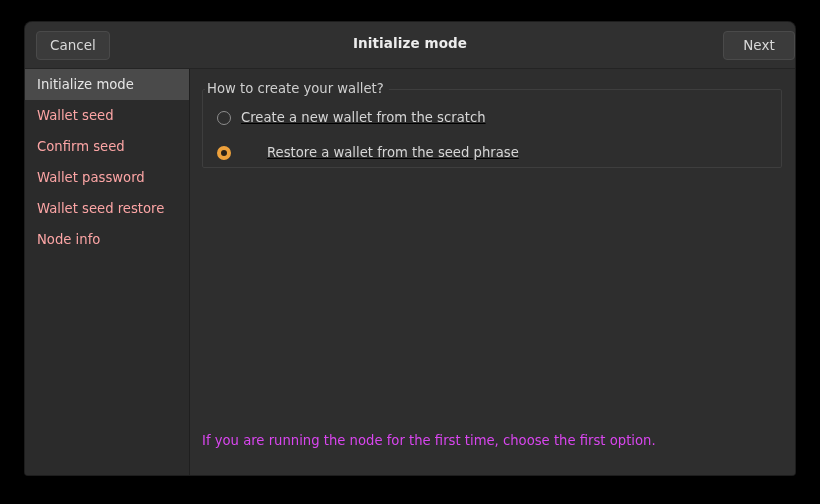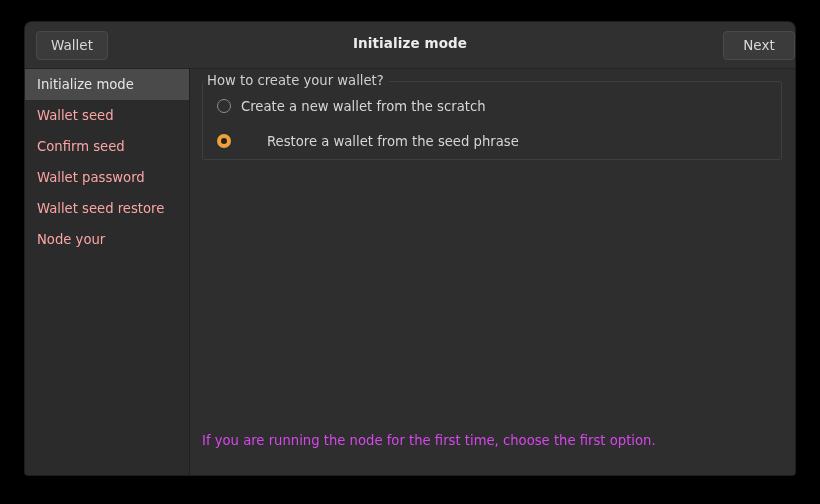--- a/index.html
+++ b/index.html
@@ -96,41 +96,43 @@
   #content {
     flex: 1 1 auto;
     background: #2e2e2e;
     position: relative;
     padding: 12px 13px 0 12px;
   }
 
   
   #groupbox {
     position: relative;
+    margin-top: 8px;
     border: 1px solid #3e3e3e;
     border-radius: 2px;
     height: 79px;
   }
   #groupbox-legend {
     position: absolute;
     top: -9px;
     left: 2px;
     background: #2e2e2e;
     padding: 0 5px 0 2px;
     color: #cfcfcf;
     font-size: 13.2px;
     white-space: nowrap;
   }
 
   .radio-row {
     display: flex;
-    align-items: center;
+    align-items: flex-end;
     height: 22px;
     margin-left: 14px;
     cursor: pointer;
+    text-decoration: underline;
   }
   #radio-row-new     { margin-top: 13px; }
   #radio-row-restore { margin-top: 13px; gap: 26px; }
 
   .radio-mark {
     width: 14px;
     height: 14px;
     border-radius: 50%;
     flex: 0 0 14px;
     margin-right: 10px;
@@ -159,21 +161,21 @@
     font-size: 13.2px;
     white-space: nowrap;
   }
 </style>
 </head>
 <body>
 
 <div id="window">
 
   <div id="header">
-    <div class="hdr-btn" id="cancel-btn">Wallet</div>
+    <div class="hdr-btn" id="cancel-btn">Cancel</div>
     <div id="title">Initialize mode</div>
     <div class="hdr-btn" id="next-btn">Next</div>
   </div>
 
   <div id="body">
 
     <div id="sidebar">
       <div class="nav-item selected">
         <span>Initialize mode</span>
       </div>
@@ -183,21 +185,21 @@
       <div class="nav-item">
         <span>Confirm seed</span>
       </div>
       <div class="nav-item">
         <span>Wallet password</span>
       </div>
       <div class="nav-item">
         <span>Wallet seed restore</span>
       </div>
       <div class="nav-item">
-        <span>Node your</span>
+        <span>Node info</span>
       </div>
     </div>
 
     <div id="content">
 
       <div id="groupbox">
         <div id="groupbox-legend">How to create your wallet?</div>
 
         <div class="radio-row" id="radio-row-new">
           <span class="radio-mark off"></span>

